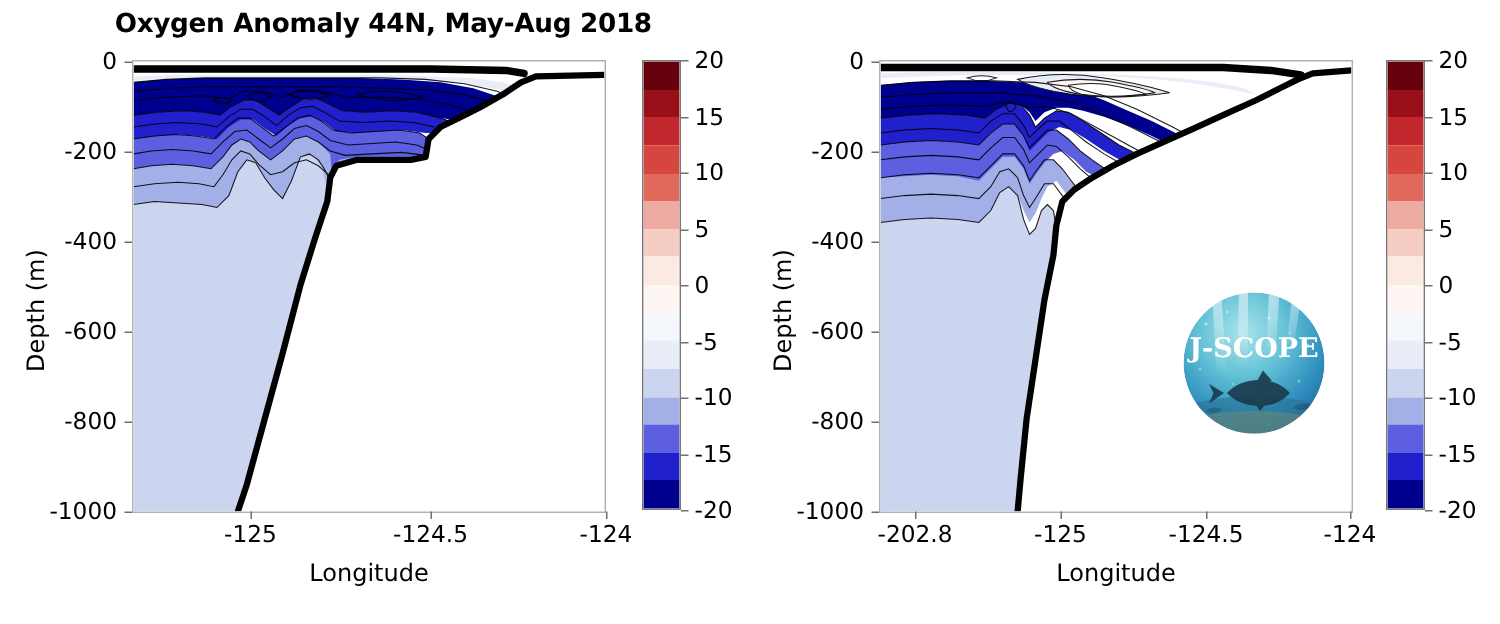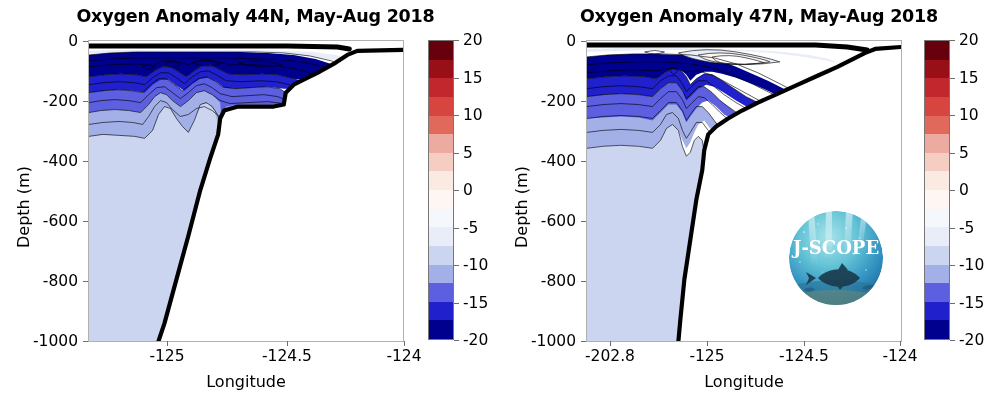--- a/index.html
+++ b/index.html
@@ -207,21 +207,20 @@
         <div class="cb-tick" style="left: 0px; top: 225px;"></div>
         <div class="cb-label" style="left: 9px; top: 225px;">-10</div>
         <div class="cb-tick" style="left: 0px; top: 262.5px;"></div>
         <div class="cb-label" style="left: 9px; top: 262.5px;">-15</div>
         <div class="cb-tick" style="left: 0px; top: 300px;"></div>
         <div class="cb-label" style="left: 9px; top: 300px;">-20</div>
       </div>
   </div>
 
   <div class="panel panel-right">
-    <div class="title">Oxygen Anomaly 47N, May-Aug 2018</div>
 
     <div class="plot">
       <svg viewBox="0 0 316 302" preserveAspectRatio="none">
         <defs>
           <clipPath id="clipR">
               <rect x="0" y="0" width="316" height="302"></rect>
             </clipPath>
           <radialGradient id="logoSea" cx="42%" cy="28%" r="82%">
             <stop offset="0%" stop-color="#a8e4ea"></stop>
             <stop offset="38%" stop-color="#63c2d6"></stop>
@@ -288,21 +287,21 @@
 
           <path d="M92,302 L94,280 L98,240 L104,200 L110,160 L116,130 L118,110 L122,94
                    L130,86 L142,78 L156,70 L172,62 L190,54 L210,45 L232,35 L252,26
                    L268,18 L280,12 L290,8 L316,6" fill="none" stroke="#000000" stroke-width="4.2" stroke-linejoin="round" stroke-linecap="round"></path>
 
           <path d="M0,4 L230,4 L262,6 L282,9" fill="none" stroke="#000000" stroke-width="5" stroke-linecap="round"></path>
         </g>
       </svg>
     </div>
 
-    <div class="logo" style="left:288px;top:210px;">
+    <div class="logo" style="left:288px;top:194px;">
       <svg viewBox="0 0 96 96" width="96" height="96">
         <defs>
           <clipPath id="logoClip">
               <circle cx="48" cy="48" r="47"></circle>
             </clipPath>
           <linearGradient id="rayG" x1="0" y1="0" x2="0" y2="1">
             <stop offset="0%" stop-color="#ffffff" stop-opacity="0.55"></stop>
             <stop offset="100%" stop-color="#ffffff" stop-opacity="0"></stop>
           </linearGradient>
         </defs>

